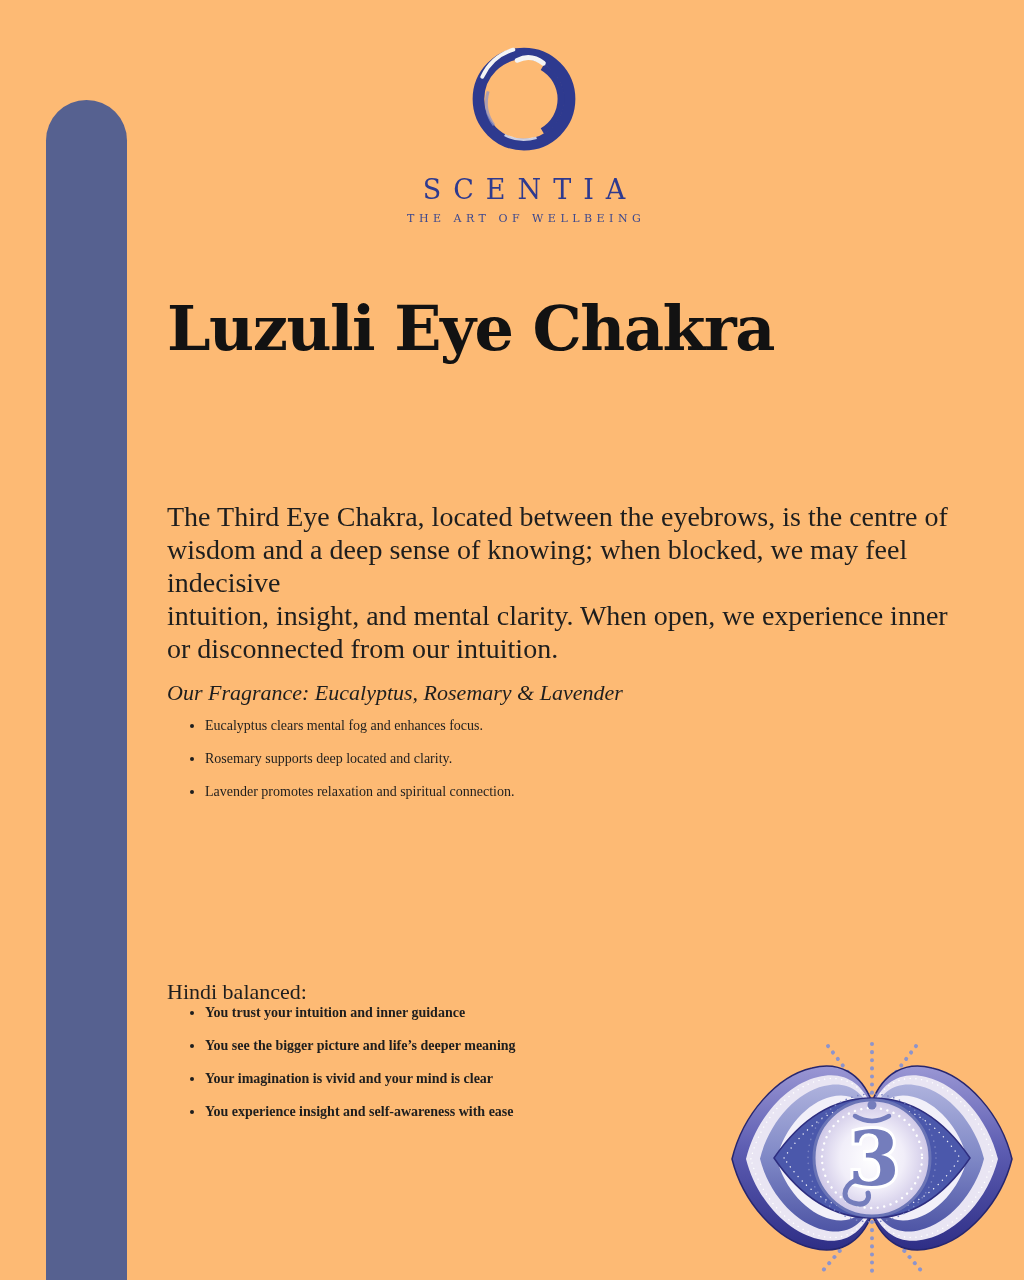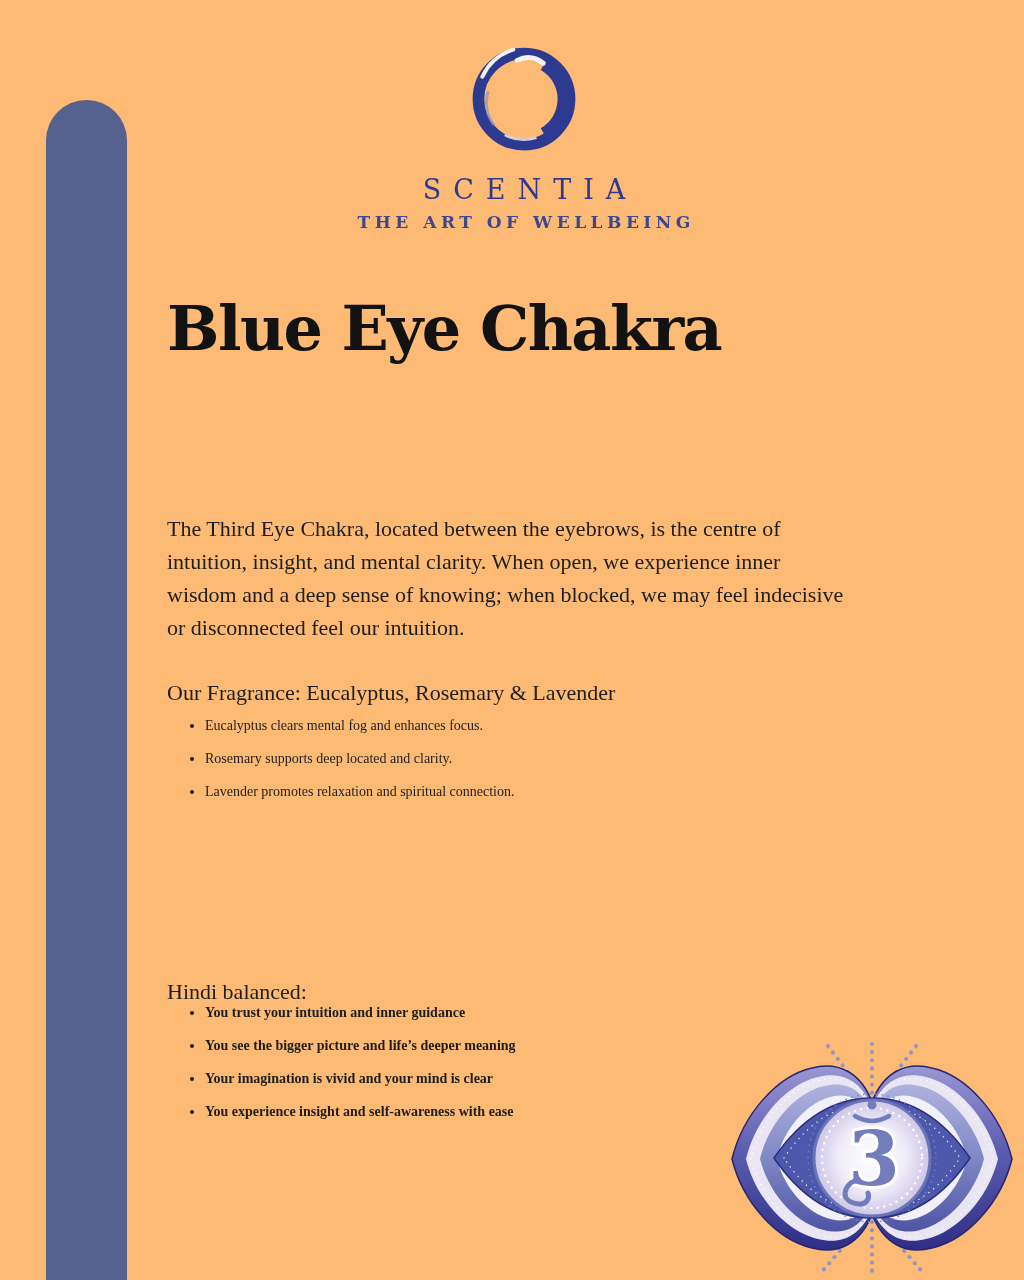--- a/index.html
+++ b/index.html
@@ -38,25 +38,25 @@
     font-family: "DejaVu Serif", serif;
     font-size: 27px;
     letter-spacing: 12px;
     text-indent: 12px;
     color: #2e3a8f;
     font-weight: 400;
   }
   .brand-tagline {
     margin-top: 7px;
     font-family: "DejaVu Serif", serif;
-    font-size: 17px;
+    font-size: 11px;
     letter-spacing: 4.5px;
     text-indent: 4.5px;
     color: #3c488f;
-    font-weight: 700;
+    font-weight: 400;
   }
   
   .blk { position: absolute; left: 167px; }
   .title {
     top: 298px;
     font-family: "DejaVu Serif", serif;
     font-size: 62px;
     font-weight: 700;
     letter-spacing: -1.5px;
     line-height: 1;
@@ -64,22 +64,22 @@
   }
   .subtitle {
     top: 434px;
     font-family: "DejaVu Serif", serif;
     font-size: 35px;
     font-weight: 700;
     letter-spacing: -0.5px;
     line-height: 1;
     color: #121212;
   }
-  .intro { top: 512px; font-size: 22px; line-height: 33px; }
-  .frag-heading { top: 676px; font-size: 22px; line-height: 33px; }
+  .intro { top: 500px; font-size: 28px; line-height: 33px; }
+  .frag-heading { top: 676px; font-size: 22px; line-height: 33px; font-style: italic; }
   .frag-list { top: 709px; }
   .facts { top: 843px; font-size: 22px; line-height: 33px; }
   .balanced-heading { top: 975px; font-size: 22px; line-height: 33px; }
   .balanced-list { top: 996px; font-weight: bold; }
   ul { list-style: disc; padding-left: 38px; }
   ul li { font-size: 14px; line-height: 33px; }
   
   .chakra-wrap {
     position: absolute;
     left: 722px;
@@ -103,28 +103,28 @@
         <path d="M 22 40 A 52 52 0 0 1 54 12" fill="none" stroke="#f4f4f5" stroke-width="4" stroke-linecap="round"></path>
         <path d="M 58 23 Q 72 16 85 26" fill="none" stroke="#f4f4f5" stroke-width="5" stroke-linecap="round"></path>
         <path d="M 34 90 A 40 40 0 0 1 28 55" fill="none" stroke="#8a93cc" stroke-width="3" opacity="0.7"></path>
         <path d="M 45 100 Q 60 108 78 103" fill="none" stroke="#f4f4f5" stroke-width="2.5" opacity="0.8"></path>
       </svg>
     </span>
     <div class="brand-name">SCENTIA</div>
     <div class="brand-tagline">THE ART OF WELLBEING</div>
   </header>
 
-  <h1 class="blk title">Blue Eye Chakra</h1>
+  <h1 class="blk title">Luzuli Eye Chakra</h1>
 
 
   <div class="blk intro">
     <div>The Third Eye Chakra, located between the eyebrows, is the centre of</div>
+    <div>wisdom and a deep sense of knowing; when blocked, we may feel indecisive</div>
     <div>intuition, insight, and mental clarity. When open, we experience inner</div>
-    <div>wisdom and a deep sense of knowing; when blocked, we may feel indecisive</div>
-    <div>or disconnected feel our intuition.</div>
+    <div>or disconnected from our intuition.</div>
   </div>
 
   <p class="blk frag-heading">Our Fragrance: Eucalyptus, Rosemary &amp; Lavender</p>
 
   <ul class="blk frag-list">
     <li>Eucalyptus clears mental fog and enhances focus.</li>
     <li>Rosemary supports deep located and clarity.</li>
     <li>Lavender promotes relaxation and spiritual connection.</li>
   </ul>
 

